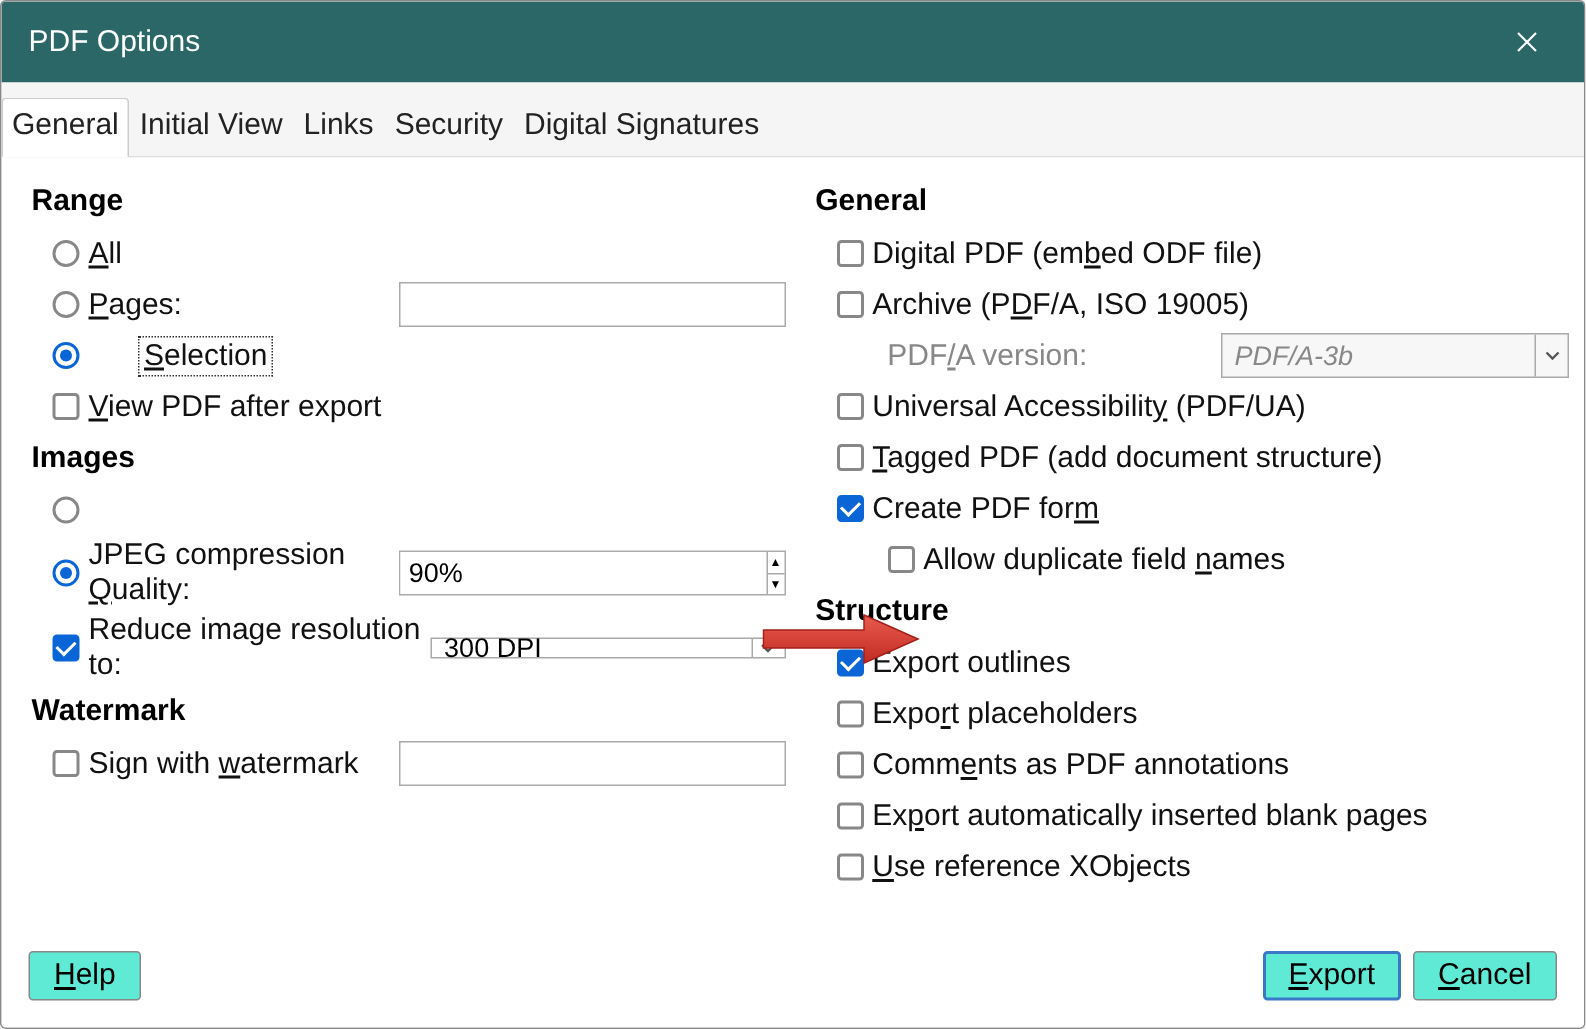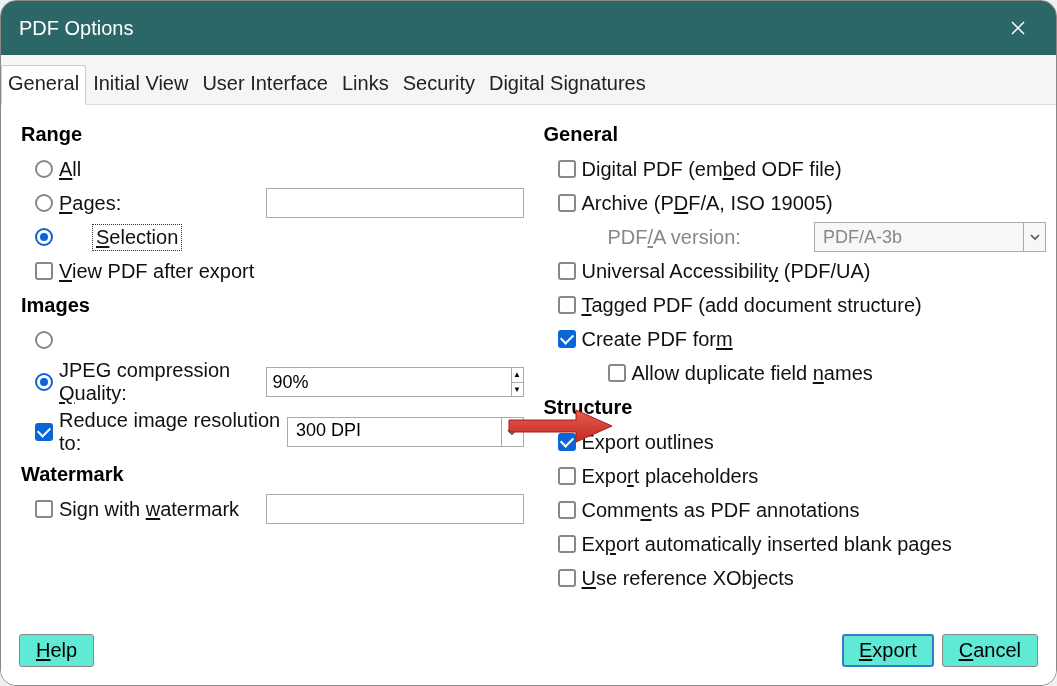--- a/index.html
+++ b/index.html
@@ -2,21 +2,21 @@
 <html><head>
 <meta charset="utf-8">
 <style>
 * { box-sizing: border-box; margin: 0; padding: 0; font-family: "Segoe UI", Tahoma, sans-serif; }
 body { background: #f0f0f0; width: 1057px; height: 686px; overflow: hidden; }
 
 .dialog {
   width: 1057px; height: 686px;
   background: #fff;
   border: 1px solid #888;
-  border-radius: 16px;
+  border-radius: 4px;
   overflow: hidden;
   display: flex; flex-direction: column;
 }
 
 .titlebar {
   height: 54px;
   background: #2b6767;
   display: flex; align-items: center;
   padding: 0 18px;
   color: #fff;
@@ -61,21 +61,21 @@
 .col { flex: 1; padding: 10px 10px 10px 20px; }
 .col.right { padding-left: 10px; }
 
 .section-title {
   font-weight: 700;
   font-size: 20px;
   margin: 8px 0 8px 0;
 }
 
 .row { display: flex; align-items: center; margin: 4px 0 4px 14px; min-height: 30px; }
-.row.indent2 { margin-left: 64px; }
+.row.indent2 { margin-left: 48px; }
 
 .radio, .chk {
   width: 18px; height: 18px;
   margin-right: 6px;
   flex-shrink: 0;
   cursor: pointer;
 }
 .radio {
   border: 2px solid #888; border-radius: 50%;
   display: inline-flex; align-items: center; justify-content: center;
@@ -110,30 +110,30 @@
 
 .spinner {
   display: flex; border: 1px solid #aaa; height: 30px; width: 258px;
 }
 .spinner input { border: none; flex: 1; font-size: 18px; padding: 2px 6px; outline: none; }
 .spinner .btns { width: 20px; display: flex; flex-direction: column; border-left: 1px solid #aaa; }
 .spinner .btns div { flex:1; display:flex; align-items:center; justify-content:center; font-size:8px; cursor:pointer; }
 .spinner .btns div:first-child { border-bottom: 1px solid #aaa; }
 
 .combo {
-  display: flex; border: 1px solid #aaa; height: 30px; width: 258px; align-items: flex-start;
+  display: flex; border: 1px solid #aaa; height: 14px; width: 258px; align-items: center;
   background: #fff;
 }
 .combo .val { flex:1; font-size: 18px; padding: 2px 8px; }
 .combo .drop { width: 22px; height: 100%; border-left: 1px solid #aaa; display:flex; align-items:center; justify-content:center; cursor:pointer; }
 
 .select-right { display:flex; border:1px solid #aaa; height:30px; width: 232px; background:#fff; align-items:center; }
 .select-right .val { flex:1; font-size:18px; padding:2px 8px; }
 .select-right .drop { width:22px; height:100%; border-left:1px solid #aaa; display:flex; align-items:center; justify-content:center; cursor:pointer; }
-.select-right.disabled { background:#f7f7f7; }
+.select-right.disabled { background:#f7f7f7;font-style:italic; }
 .select-right.disabled .val { color:#888; }
 
 .buttonbar {
   padding: 12px 18px 18px 18px;
   display: flex;
   align-items: center;
   background: #fff;
 }
 .btn {
   border: 1px solid #888; background: #5eead4;
@@ -164,21 +164,20 @@
     <div class="close">
       <svg viewBox="0 0 16 16">
           <path d="M2 2 L14 14 M14 2 L2 14"></path>
         </svg>
     </div>
   </div>
 
   <div class="tabbar">
     <div class="tab active">General</div>
     <div class="tab">Initial View</div>
-    <div class="tab">User Interface</div>
     <div class="tab">Links</div>
     <div class="tab">Security</div>
     <div class="tab">Digital Signatures</div>
   </div>
 
   <div class="content">
     <div class="col">
 
       <div class="section-title">Range</div>
       <div class="row">

